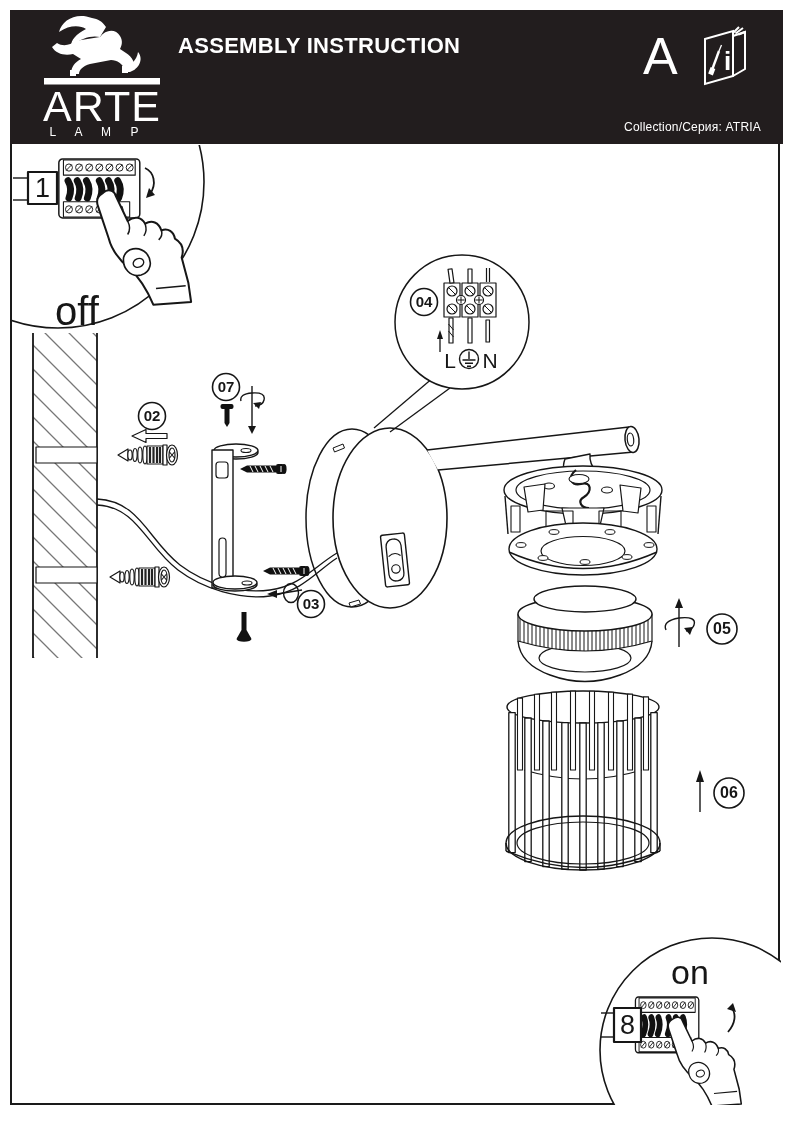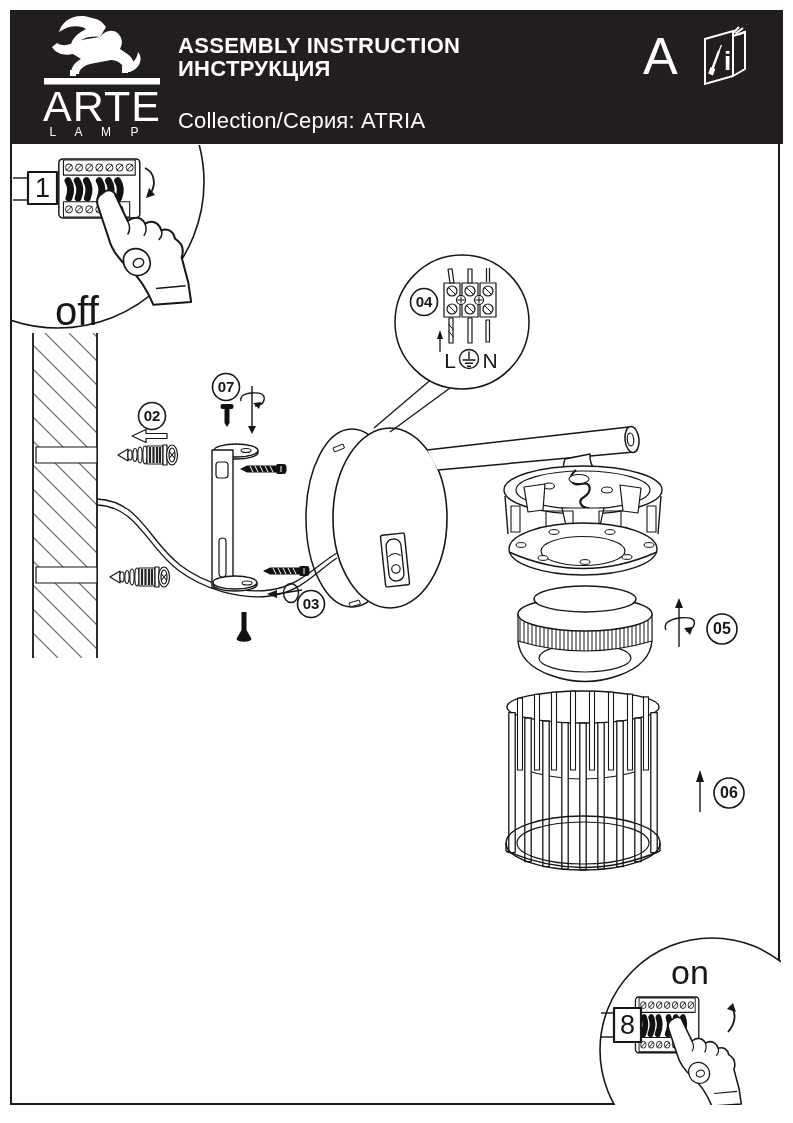--- a/index.html
+++ b/index.html
@@ -5,21 +5,21 @@
   html,body{margin:0;padding:0;background:#fff;}
   .page{position:relative;width:793px;height:1123px;background:#fff;overflow:hidden;
         font-family:"Liberation Sans","DejaVu Sans",sans-serif;}
   .frame{position:absolute;left:10px;top:10px;width:770px;height:1095px;
          border:2px solid #1a1a1a;box-sizing:border-box;}
   .hdr{position:absolute;left:10px;top:10px;width:773px;height:134px;background:#221d1e;color:#fff;}
   .hdr .logo{position:absolute;left:16px;top:2px;width:152px;height:130px;}
   .hdr .titles{position:absolute;left:168px;top:24px;line-height:23px;
                font-weight:bold;font-size:22px;letter-spacing:.3px;}
   .hdr .botrow{position:absolute;left:168px;right:22px;bottom:10px;display:flex;
-               justify-content:space-between;font-size:22px;letter-spacing:.2px;}
+               justify-content:flex-end;font-size:12px;letter-spacing:.2px;}
   .hdr .docletter{position:absolute;left:633px;top:16px;font-size:52px;font-weight:400;}
   .hdr .booklet{position:absolute;left:692px;top:16px;}
   svg text{font-family:"Liberation Sans","DejaVu Sans",sans-serif;}
   .diagram{position:absolute;left:0;top:0;}
 </style>
 </head>
 <body>
 
 <div class="page">
 
@@ -35,21 +35,20 @@
           <rect x="44" y="58" width="6" height="6"></rect>
           <rect x="96" y="54" width="6" height="7"></rect>
         </g>
         <rect x="18" y="66" width="116" height="6.5" fill="#fff"></rect>
         <text x="76" y="109" text-anchor="middle" font-size="43" letter-spacing="1" font-family="Liberation Serif, DejaVu Serif, serif" fill="#fff">ARTE</text>
         <text x="72" y="124" text-anchor="middle" font-size="12" letter-spacing="8" fill="#fff" font-family="Liberation Serif, DejaVu Serif, serif">L A M P</text>
       </svg>
     </div>
     <div class="titles">
       <div>ASSEMBLY INSTRUCTION</div>
-      <div>ИНСТРУКЦИЯ</div>
     </div>
     <div class="botrow">
       <span>Collection/Серия: ATRIA</span>
     </div>
     <div class="docletter">A</div>
     <div class="booklet">
       <svg width="50" height="62" viewBox="0 0 50 62">
         <g fill="none" stroke="#fff" stroke-width="2">
           <path d="M31 50 L43 43 L43 6 L31 10"></path>
           <path d="M31 7 L37 1 M33.5 7.5 L41 2 M36.5 8.5 L43 6"></path>

